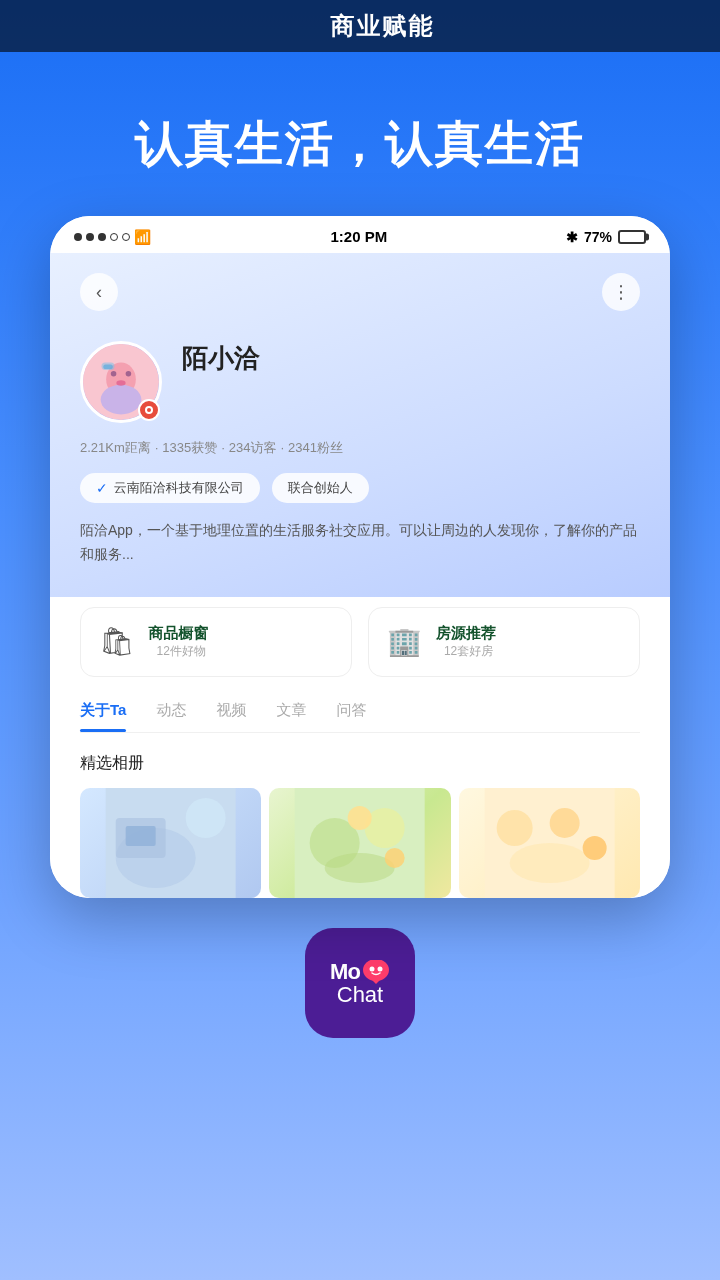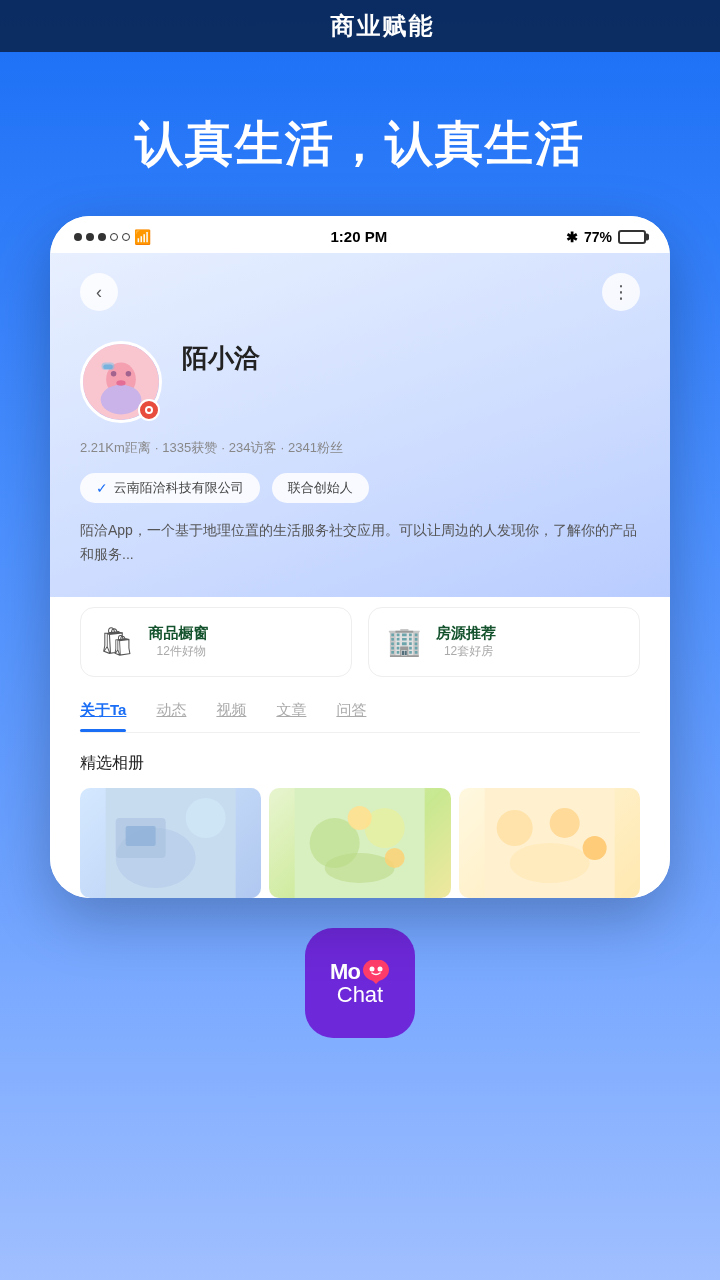--- a/index.html
+++ b/index.html
@@ -240,21 +240,20 @@
       gap: 30px;
       border-bottom: 1px solid #f0f0f0;
       margin-bottom: 20px;
     }
     .tab {
       font-size: 15px;
       color: #aaa;
       padding-bottom: 12px;
       cursor: pointer;
       position: relative;
-      text-decoration: underline;
     }
     .tab.active {
       color: #1a6ef5;
       font-weight: 700;
     }
     .tab.active::after {
       content: '';
       position: absolute;
       bottom: 0; left: 0;
       width: 100%; height: 3px;
@@ -288,21 +287,21 @@
 
     
     .bottom-area {
       display: flex;
       justify-content: center;
       padding: 30px 0 20px;
     }
     .app-logo {
       width: 110px; height: 110px;
       border-radius: 28px;
-      background: #6d28d9;
+      background: #4c1d95;
       display: flex; flex-direction: column;
       align-items: center; justify-content: center;
       gap: 0;
     }
     .logo-mo {
       font-size: 22px;
       font-weight: 800;
       color: white;
       line-height: 1;
       letter-spacing: -1px;

